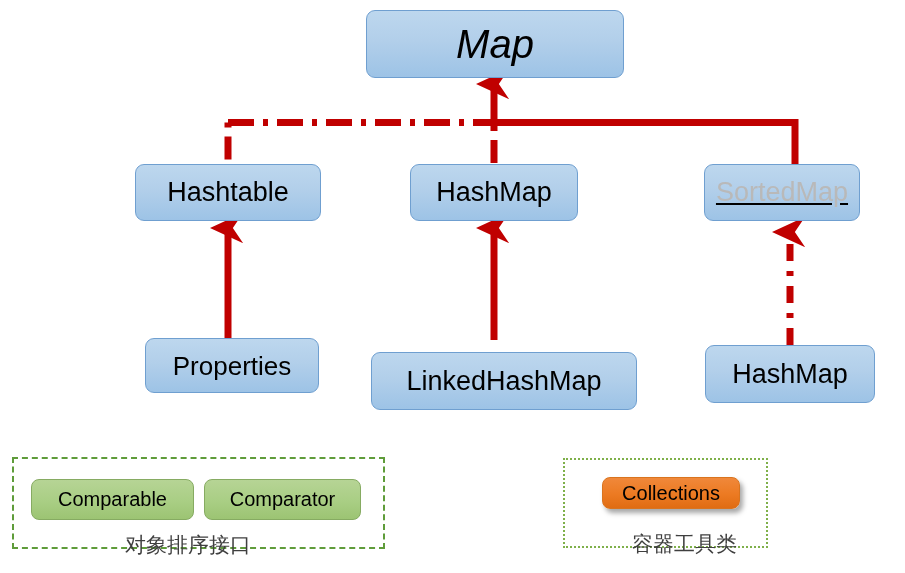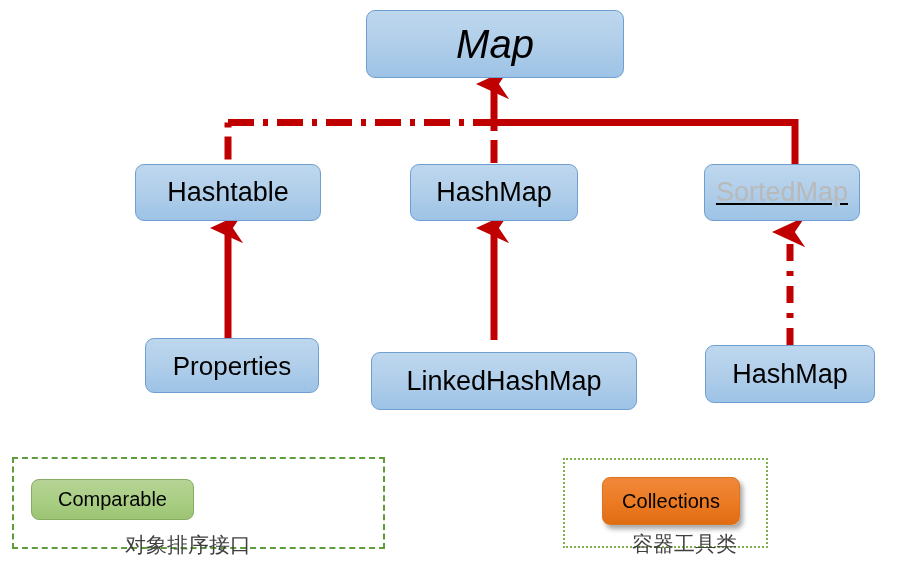--- a/index.html
+++ b/index.html
@@ -146,24 +146,27 @@
   <div class="node" style="left:705px; top:345px; width:170px; height:58px;">
     <span class="node-label" style="font-size:27px;">HashMap</span>
   </div>
 
   <div class="legend-frame dashed" style="left:12px; top:457px; width:373px; height:92px;"></div>
 
   <div class="chip green" style="left:31px; top:479px; width:163px; height:41px; font-size:20px;">
     <span>Comparable</span>
   </div>
 
+  <div class="chip green" style="left:204px; top:479px; width:157px; height:41px; font-size:20px;">
+    <span>Comparator</span>
+  </div>
 
   <div class="legend-caption" style="left:125px; top:534px; font-size:21px;">对象排序接口</div>
 
   <div class="legend-frame dotted" style="left:563px; top:458px; width:205px; height:90px;"></div>
 
-  <div class="chip orange" style="left:602px; top:477px; width:138px; height:48px; font-size:20px;">
+  <div class="chip orange" style="left:602px; top:477px; width:138px; height:32px; font-size:20px;">
     <span>Collections</span>
   </div>
 
   <div class="legend-caption" style="left:632px; top:533px; font-size:21px;">容器工具类</div>
 
 </div>
 
 </body></html>

